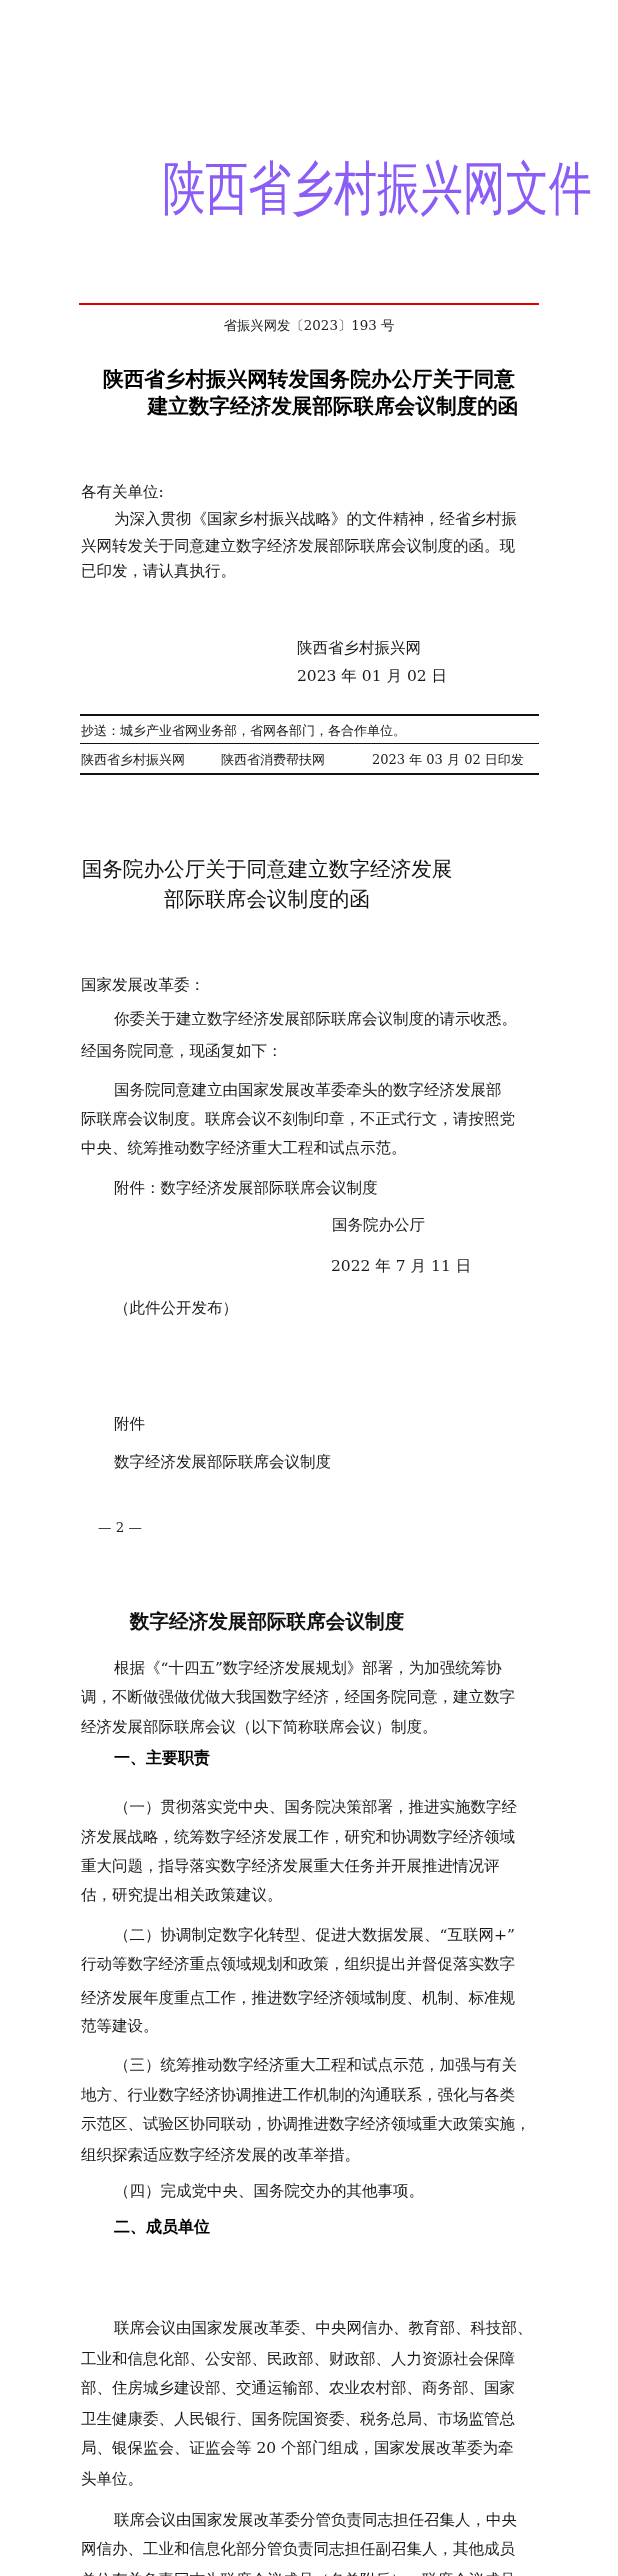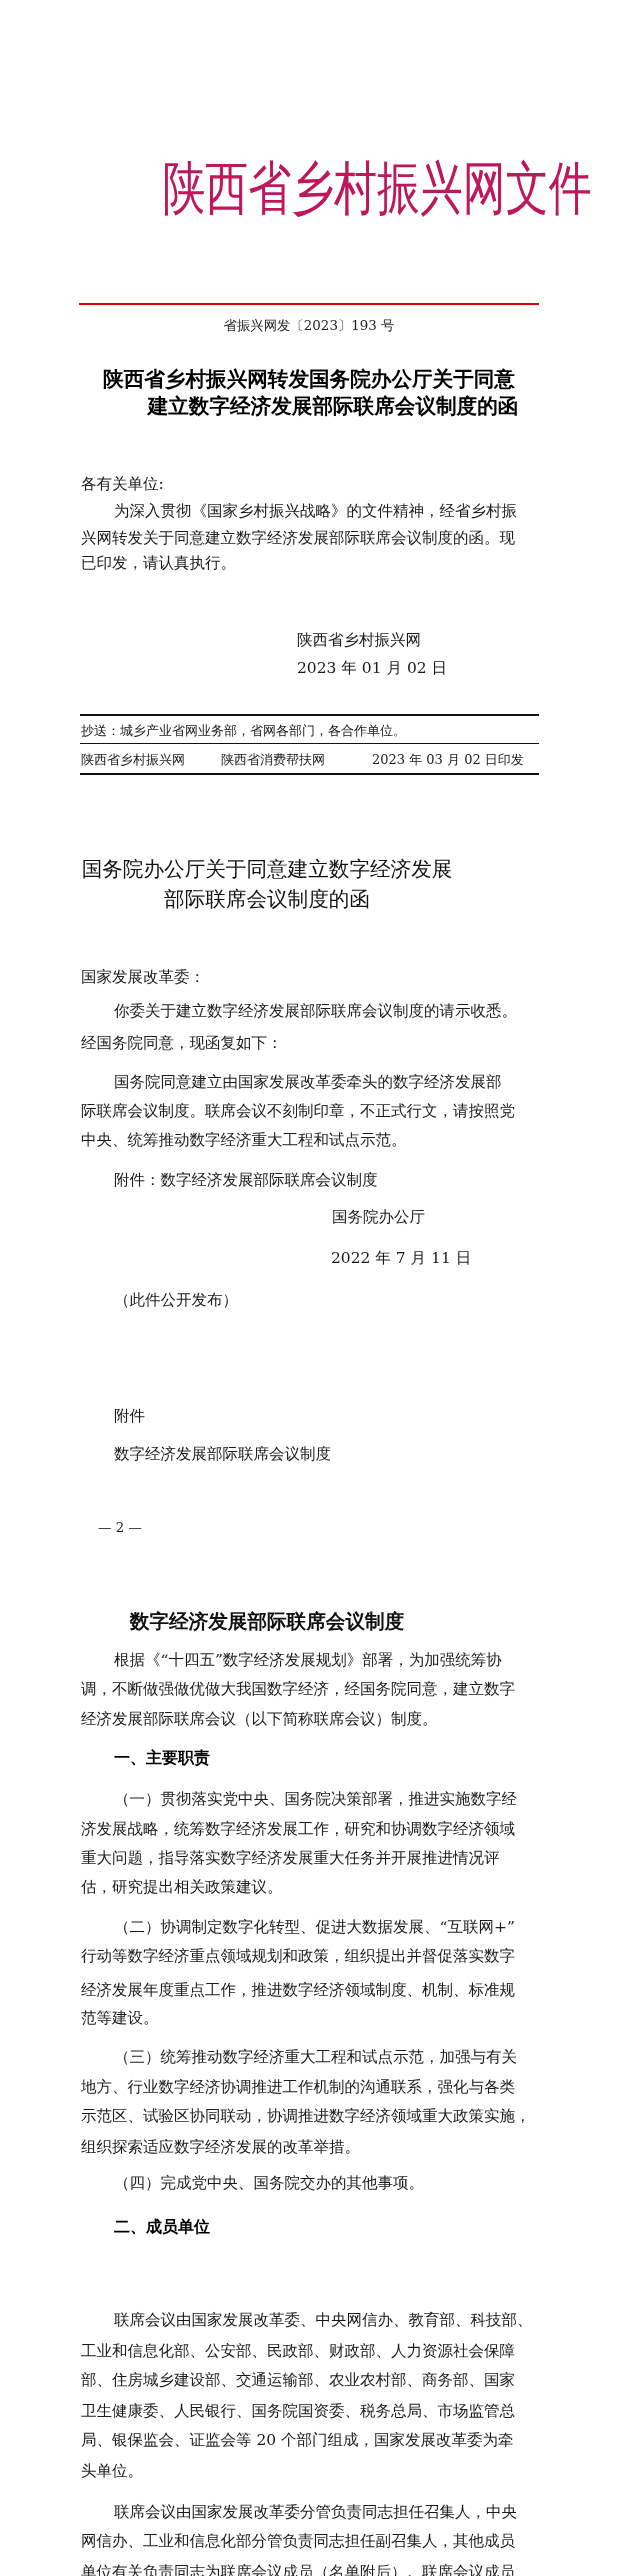--- a/index.html
+++ b/index.html
@@ -1,30 +1,30 @@
 <!DOCTYPE html>
 <html style="font-size:8.2px"><head>
 <meta charset="utf-8">
 <style>
   html, body { margin: 0; padding: 0; background: #ffffff; }
   body { width: 618px; height: 3446px; position: relative; overflow: hidden;
          font-family: "DejaVu Serif", "Liberation Serif", serif; color: #111; }
   .abs { position: absolute; white-space: nowrap; }
-  .red-title { left: 87px; width: 444px; top: 155px; height: 67px; color: #be185d;
+  .red-title { left: 87px; width: 444px; top: 155px; height: 67px; color: #8b5cf6;
                font-family: "DejaVu Serif", serif; font-size: 58px; line-height: 67px;
                text-align: center; letter-spacing: 0; }
   .red-title span { display: inline-block; transform: scaleX(0.74); transform-origin: center; white-space: nowrap; }
   .docnum { left: 0; width: 618px; text-align: center; font-size: 13.4px; color: #222; margin-top: 40px; }
   .rule-red { left: 79px; width: 460px; height: 2.1px; background: #e00000; }
   .rule-black { left: 80px; width: 459px; background: #111; }
   .bold-title { left: 0; width: 618px; text-align: center; font-weight: bold; font-size: 20.6px; color: #000;
                 font-family: "DejaVu Serif", serif; }
   .sans-title { left: 0; width: 534px; text-align: center; font-size: 20.6px; color: #111;
                 font-family: "DejaVu Sans", sans-serif; }
-  .body-line { font-size: 15.5px; line-height: 20.6px; color: #1a1a1a; font-family: "DejaVu Serif", serif; }
+  .body-line { font-size: 15.5px; line-height: 20.6px; color: #1a1a1a; font-family: "DejaVu Serif", serif; margin-top: 8px; }
   .heading { font-size: 16px; font-weight: bold; font-family: "DejaVu Sans", sans-serif; color: #000; }
   .small { font-size: 13px; color: #1a1a1a; }
   .pagenum { font-size: 13.4px; color: #222; left: 98px; }
 </style>
 </head>
 <body>
 
 <div class="abs red-title"><span>陕西省乡村振兴网文件</span></div>
 <div class="abs docnum" style="top:277px;">省振兴网发〔2023〕193 号</div>
 <div class="abs rule-red" style="top:303px;"></div>

